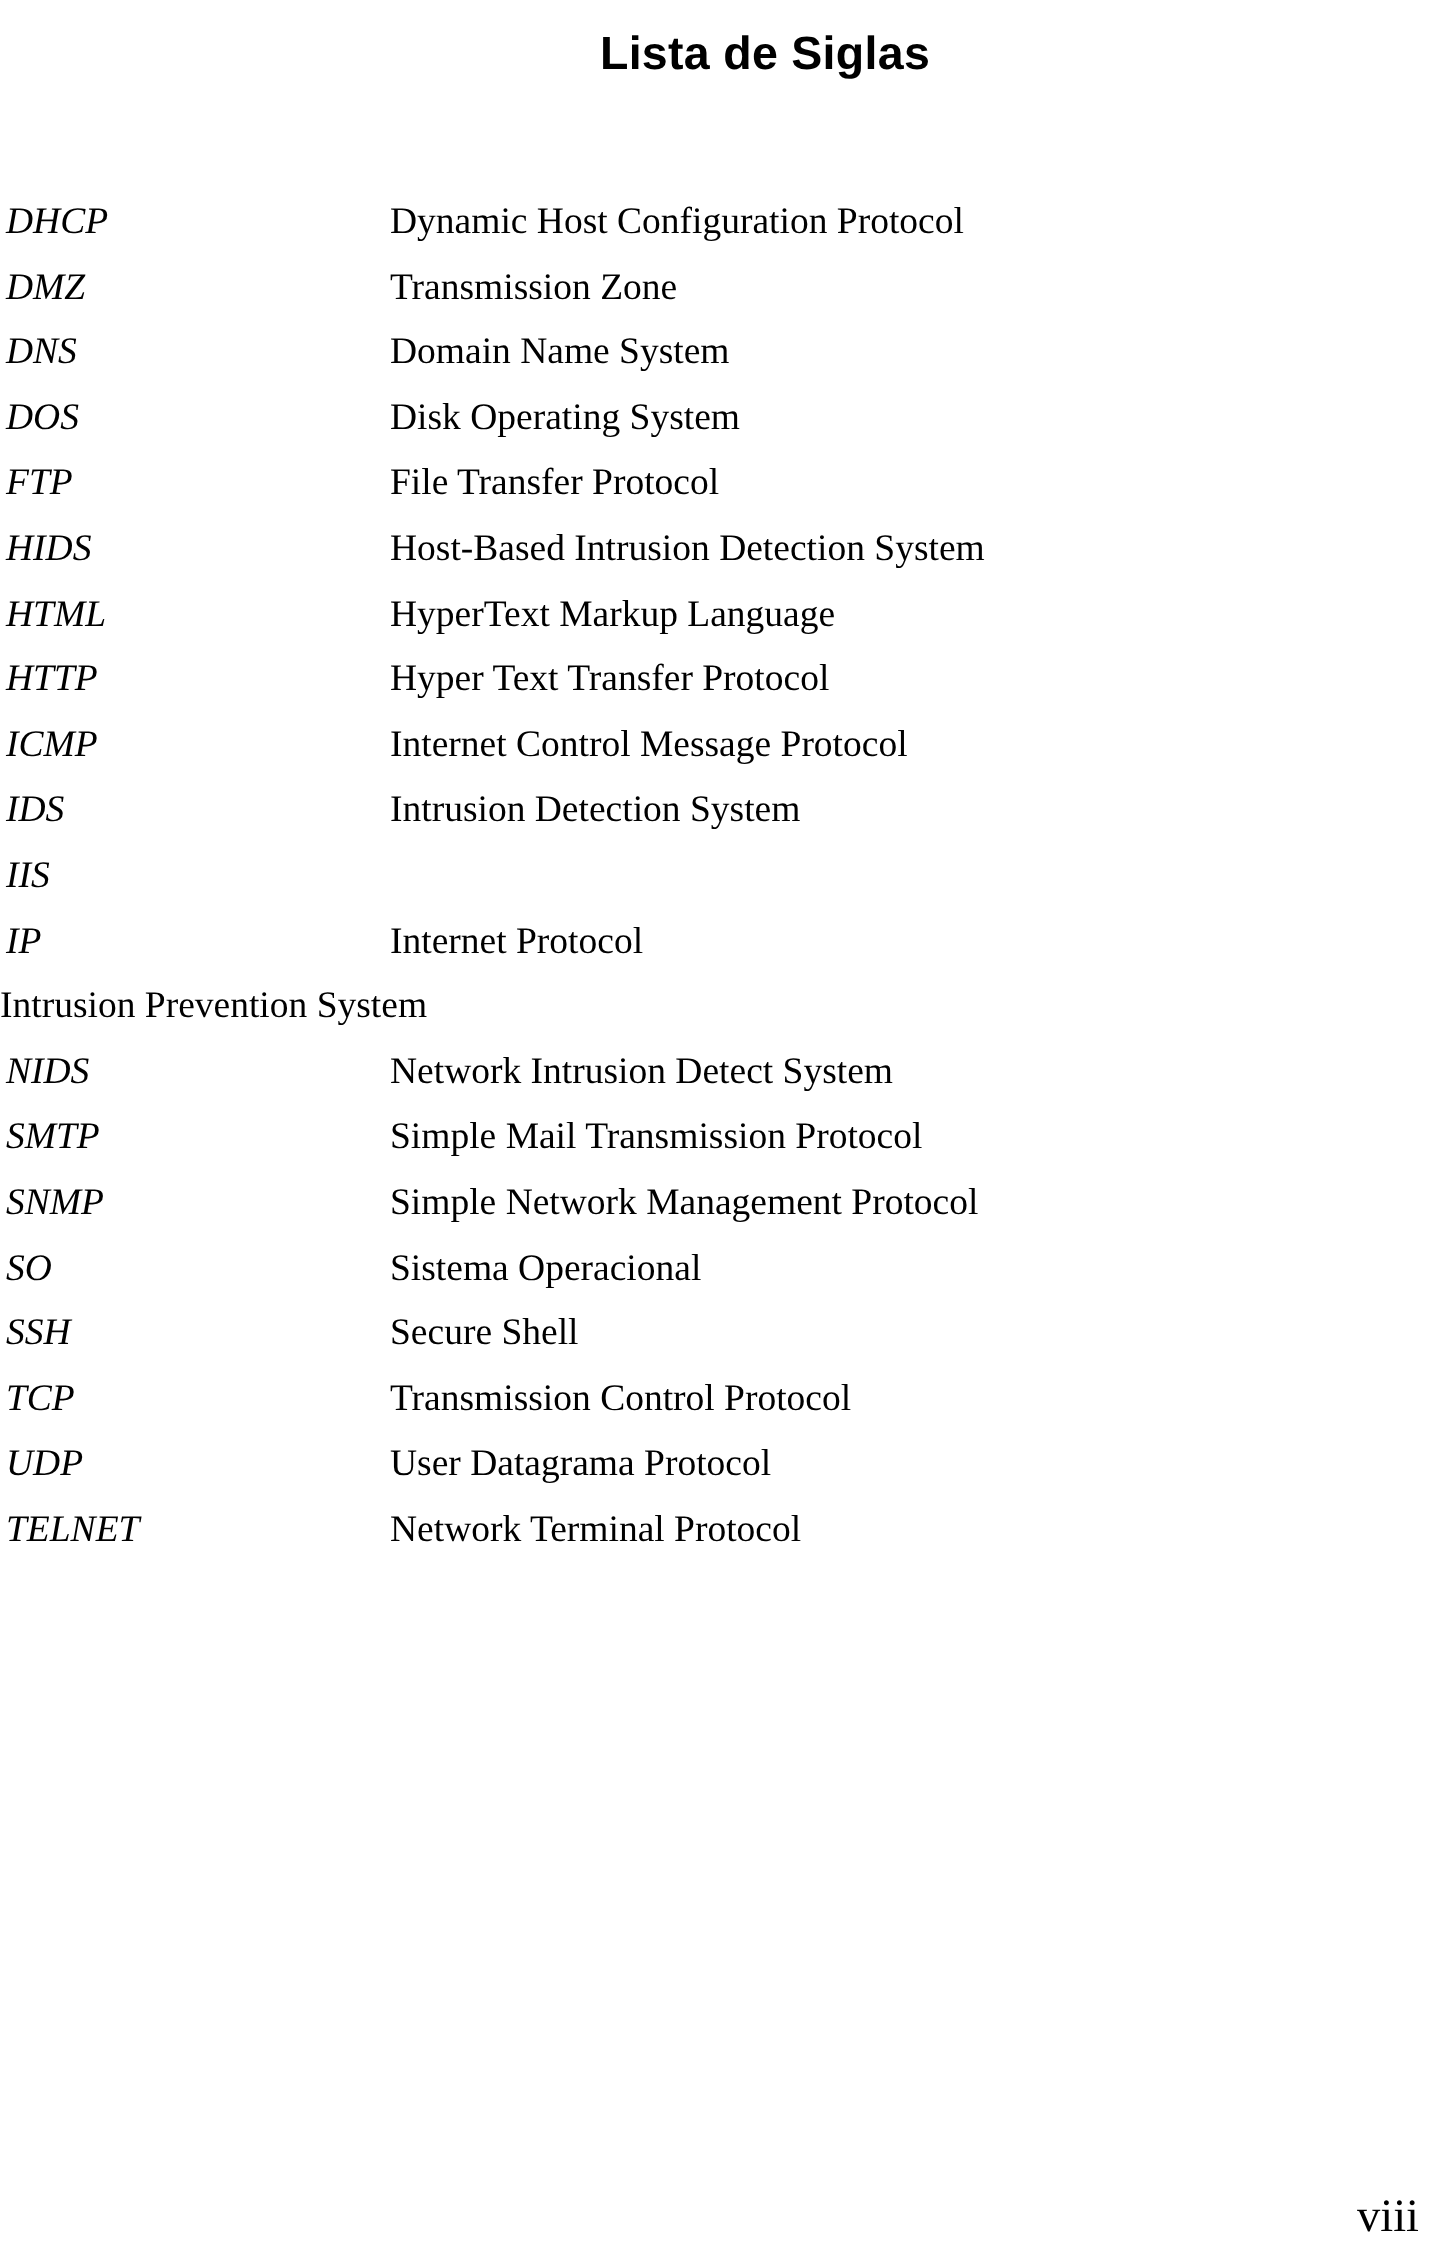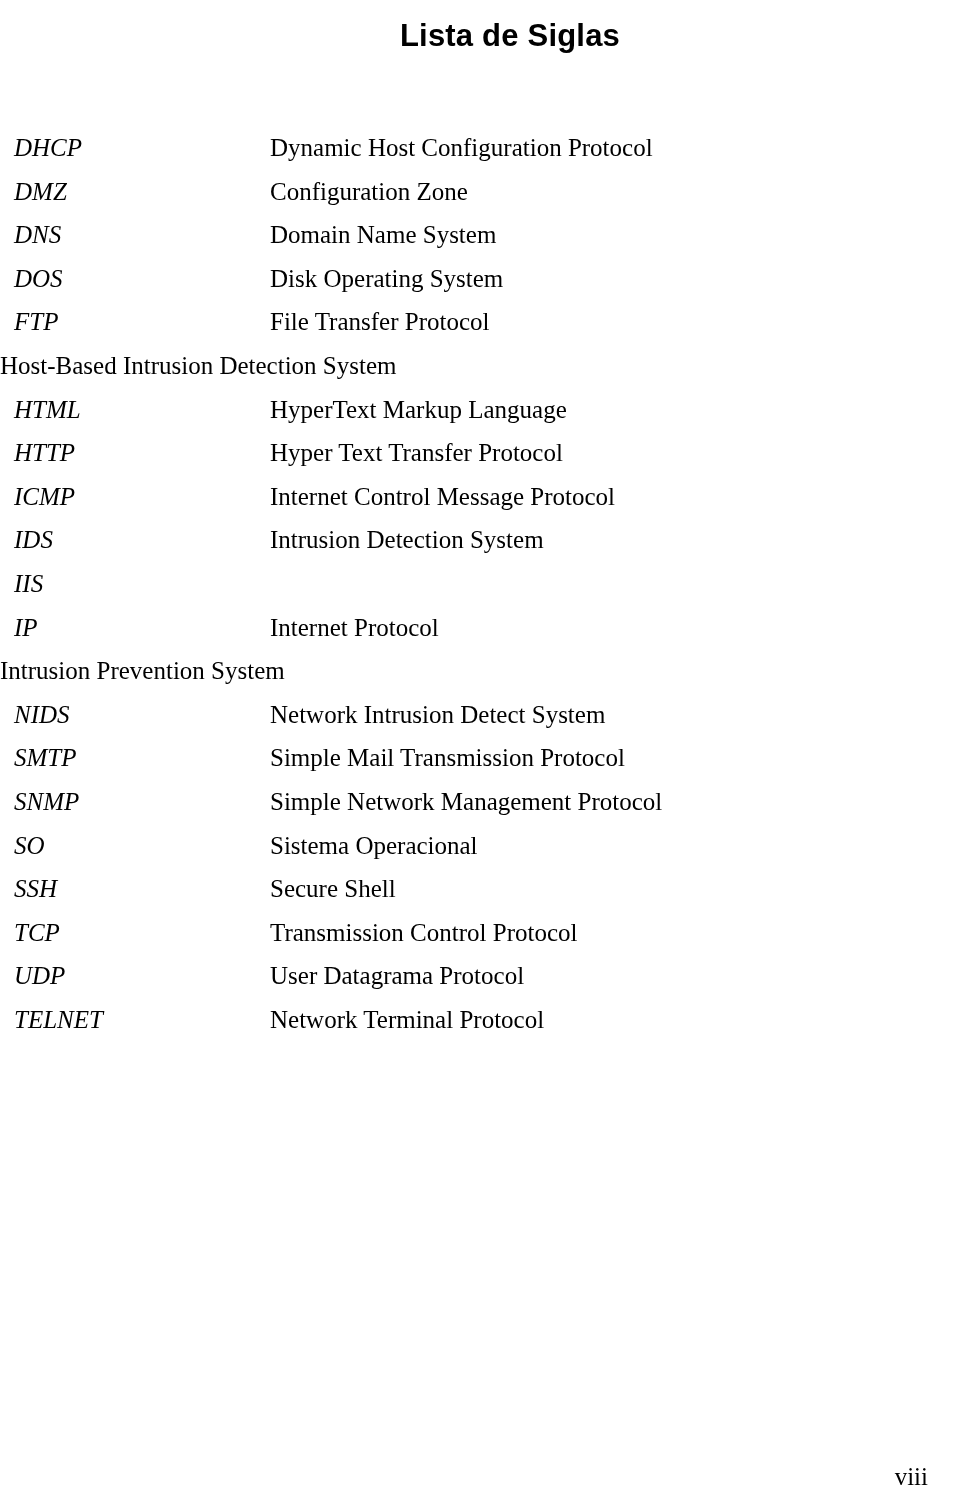--- a/index.html
+++ b/index.html
@@ -59,71 +59,71 @@
   .sigla-term {
     width: 260px;
     flex: 0 0 260px;
     padding-left: 4px;
     box-sizing: border-box;
     font-style: italic;
     font-size: 25px;
     line-height: 43.6px;
     white-space: nowrap;
     font-stretch: condensed;
-    margin-left: 10px;
   }
 
   .sigla-def {
     flex: 1 1 auto;
     font-size: 25px;
     line-height: 43.6px;
     white-space: nowrap;
     font-stretch: condensed;
   }
 
   
   .page-number {
     position: absolute;
-    right: 32px;
+    right: 14px;
     bottom: 6px;
-    font-size: 25px;
+    font-size: 31px;
     line-height: 30px;
     font-style: normal;
     color: #000000;
   }
 </style>
 </head>
 <body>
 
 <div class="page">
 
   <h1 class="page-title">Lista de Siglas</h1>
 
   <div class="siglas-list">
       <div class="siglas-row">
         <div class="sigla-term">DHCP</div>
         <div class="sigla-def">Dynamic Host Configuration Protocol</div>
       </div>
       <div class="siglas-row">
         <div class="sigla-term">DMZ</div>
-        <div class="sigla-def">Configuration Zone</div>
+        <div class="sigla-def">Transmission Zone</div>
       </div>
       <div class="siglas-row">
         <div class="sigla-term">DNS</div>
         <div class="sigla-def">Domain Name System</div>
       </div>
       <div class="siglas-row">
         <div class="sigla-term">DOS</div>
         <div class="sigla-def">Disk Operating System</div>
       </div>
       <div class="siglas-row">
         <div class="sigla-term">FTP</div>
         <div class="sigla-def">File Transfer Protocol</div>
       </div>
       <div class="siglas-row">
+        <div class="sigla-term">HIDS</div>
         <div class="sigla-def">Host-Based Intrusion Detection System</div>
       </div>
       <div class="siglas-row">
         <div class="sigla-term">HTML</div>
         <div class="sigla-def">HyperText Markup Language</div>
       </div>
       <div class="siglas-row">
         <div class="sigla-term">HTTP</div>
         <div class="sigla-def">Hyper Text Transfer Protocol</div>
       </div>

